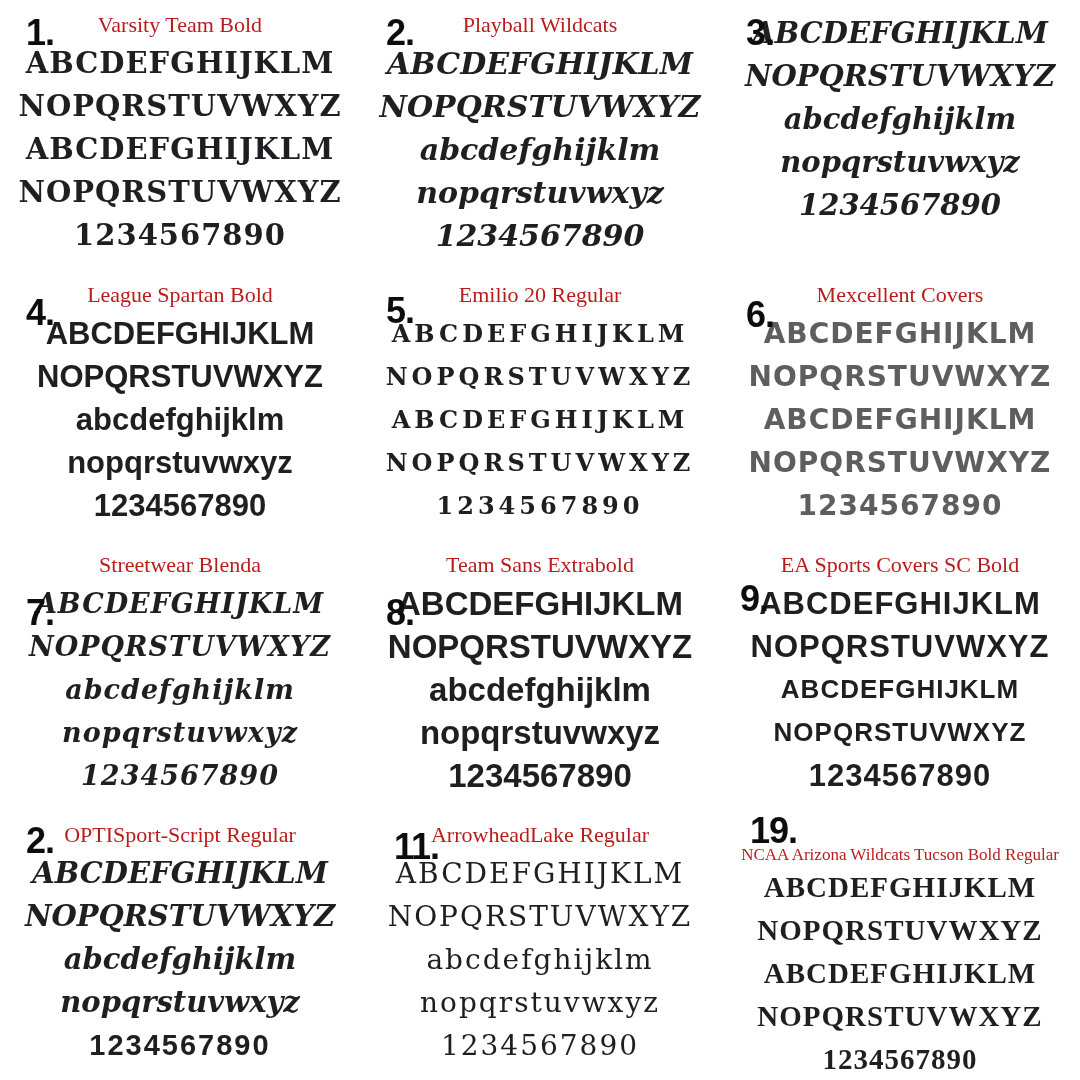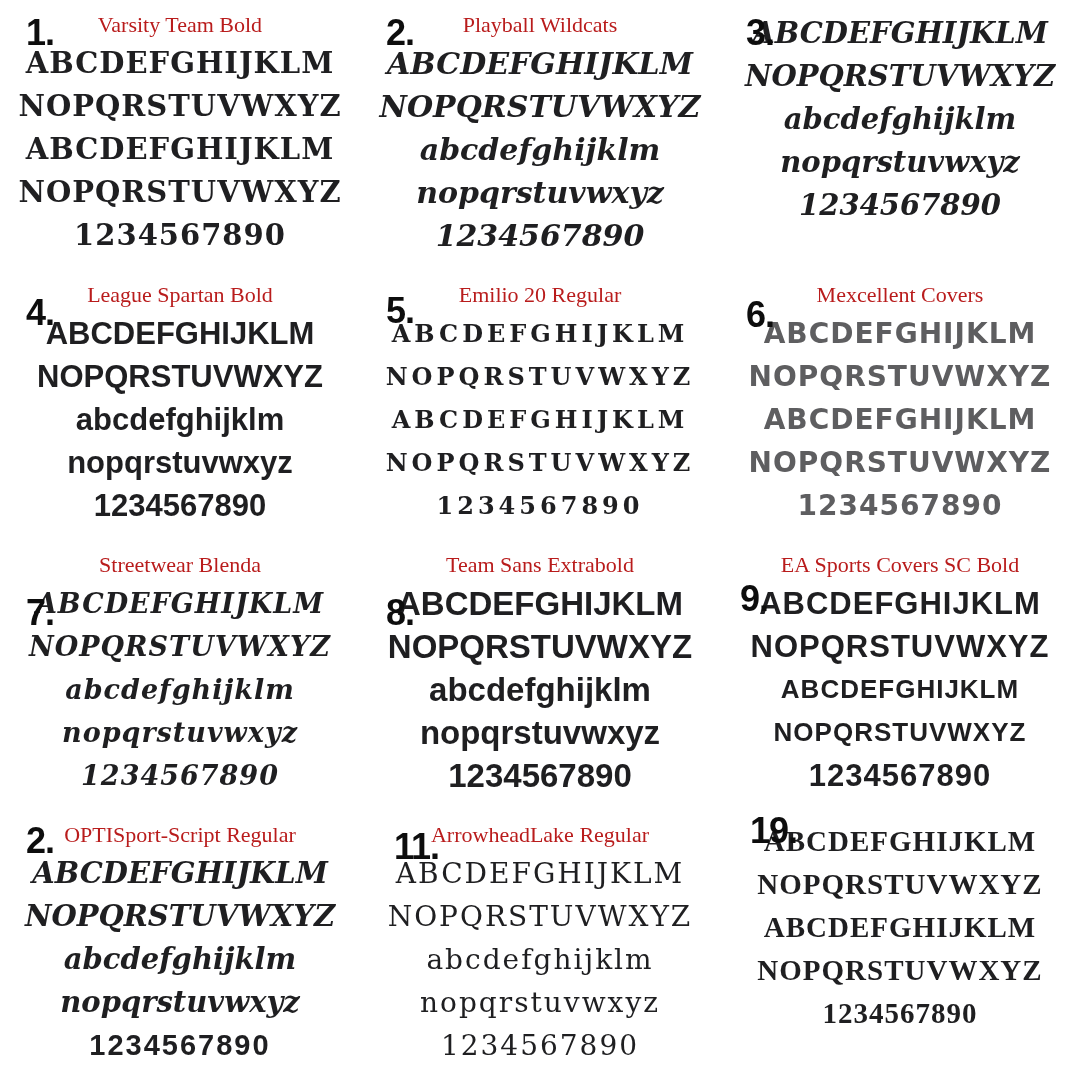--- a/index.html
+++ b/index.html
@@ -207,20 +207,21 @@
         <div class="line">ABCDEFGHIJKLM</div>
         <div class="line">NOPQRSTUVWXYZ</div>
         <div class="line">abcdefghijklm</div>
         <div class="line">nopqrstuvwxyz</div>
         <div class="line">1234567890</div>
       </div>
   </section>
 
   <section class="cell f-ncaa">
     <span class="num">19.</span>
+    <div class="title">NCAA Arizona Wildcats Tucson Bold Regular</div>
     <div class="lines">
         <div class="line">ABCDEFGHIJKLM</div>
         <div class="line">NOPQRSTUVWXYZ</div>
         <div class="line">ABCDEFGHIJKLM</div>
         <div class="line">NOPQRSTUVWXYZ</div>
         <div class="line">1234567890</div>
       </div>
   </section>
 </main>
 

